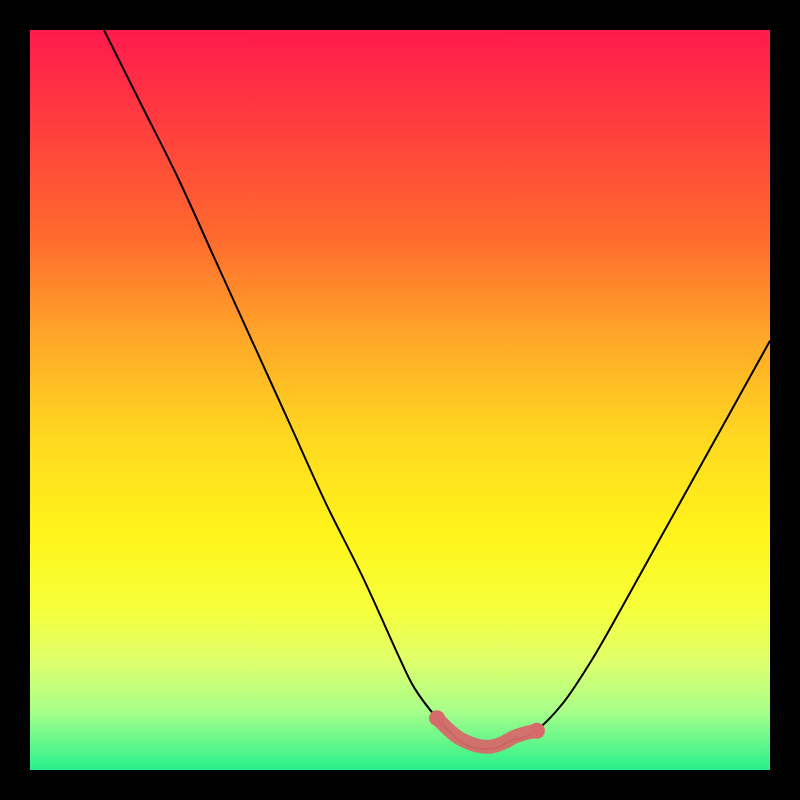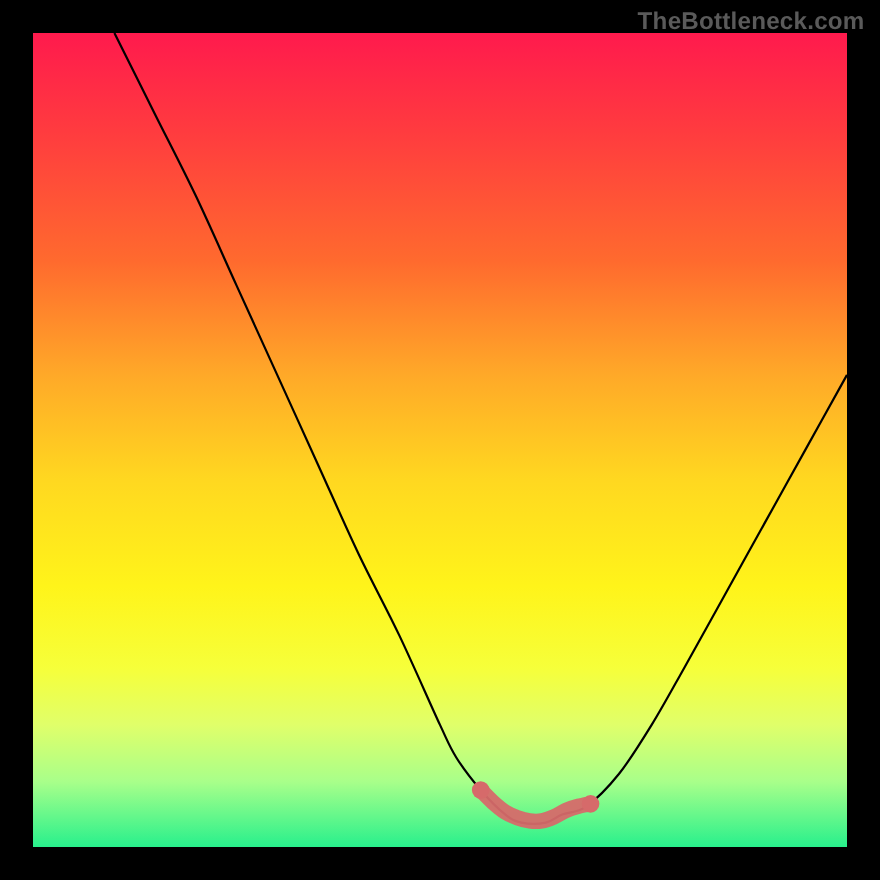--- a/index.html
+++ b/index.html
@@ -53,21 +53,20 @@
     position: absolute;
     left: 0;
     top: 0;
   }
 </style>
 </head>
 <body>
 
 <div class="frame">
 
-  <div class="attribution">TheBottleneck.com</div>
 
   <div class="plot">
     <svg id="chart-svg" width="740" height="740" viewBox="0 0 740 740">
         <path d="M 74 0 C 80.16666666666667 12.333333333333334, 98.66666666666667 49.33333333333333, 111 74 C 123.33333333333333 98.66666666666667, 135.66666666666666 122.1, 148 148 C 160.33333333333334 173.9, 172.66666666666666 202.2666666666667, 185 229.40000000000003 C 197.33333333333334 256.53333333333336, 209.66666666666666 283.6666666666667, 222 310.8 C 234.33333333333334 337.93333333333334, 246.66666666666666 365.0666666666667, 259 392.20000000000005 C 271.3333333333333 419.33333333333337, 283.6666666666667 447.70000000000005, 296 473.6 C 308.3333333333333 499.5, 320.6666666666667 521.7, 333 547.6 C 345.3333333333333 573.5, 361.3666666666667 610.5, 370 629 C 378.6333333333333 647.5, 378.6333333333333 648.7333333333333, 384.8 658.6 C 390.9666666666667 668.4666666666667, 399.6000000000001 679.5666666666667, 407.00000000000006 688.2 C 414.40000000000003 696.8333333333334, 423.0333333333333 705.4666666666667, 429.2 710.4 C 435.3666666666667 715.3333333333333, 437.8333333333333 716.5666666666666, 444 717.8 C 450.1666666666667 719.0333333333333, 460.0333333333333 719.0333333333333, 466.2 717.8 C 472.3666666666667 716.5666666666666, 474.8333333333333 712.8666666666667, 481 710.4 C 487.1666666666667 707.9333333333333, 494.5666666666667 709.1666666666666, 503.20000000000005 703 C 511.83333333333337 696.8333333333334, 522.9333333333333 685.7333333333333, 532.8 673.4 C 542.6666666666666 661.0666666666666, 552.5333333333333 645.0333333333333, 562.4 629 C 572.2666666666667 612.9666666666667, 580.9 596.9333333333334, 592 577.2 C 603.1 557.4666666666667, 616.6666666666666 532.8000000000001, 629 510.6 C 641.3333333333334 488.40000000000003, 653.6666666666666 466.2, 666 444 C 678.3333333333334 421.8, 690.6666666666666 399.6, 703 377.40000000000003 C 715.3333333333334 355.20000000000005, 733.8333333333334 321.90000000000003, 740 310.8" fill="none" stroke="#000000" stroke-width="2"></path>
         <path d="M 407.00000000000006 688.2 C 408.85 690.0500000000001, 414.4 695.97, 418.09999999999997 699.3 C 421.79999999999995 702.6299999999999, 425.5 705.8366666666666, 429.2 708.18 C 432.9 710.5233333333333, 436.59999999999997 712.0033333333333, 440.29999999999995 713.36 C 443.99999999999994 714.7166666666667, 447.7 715.8266666666667, 451.4 716.32 C 455.09999999999997 716.8133333333334, 458.8 716.9366666666667, 462.5 716.32 C 466.2 715.7033333333334, 469.90000000000003 714.2233333333334, 473.6 712.62 C 477.3 711.0166666666667, 481.00000000000006 708.3033333333334, 484.70000000000005 706.7 C 488.40000000000003 705.0966666666667, 492.1 703.9866666666667, 495.8 703 C 499.5 702.0133333333333, 505.05 701.15, 506.90000000000003 700.78" fill="none" stroke="#d66a6a" stroke-width="14" stroke-linecap="round" stroke-linejoin="round" opacity="0.95"></path>
         <circle cx="407.00000000000006" cy="688.2" r="8" fill="#d66a6a"></circle>
         <circle cx="506.90000000000003" cy="700.78" r="8" fill="#d66a6a"></circle>
       </svg>
   </div>
 

